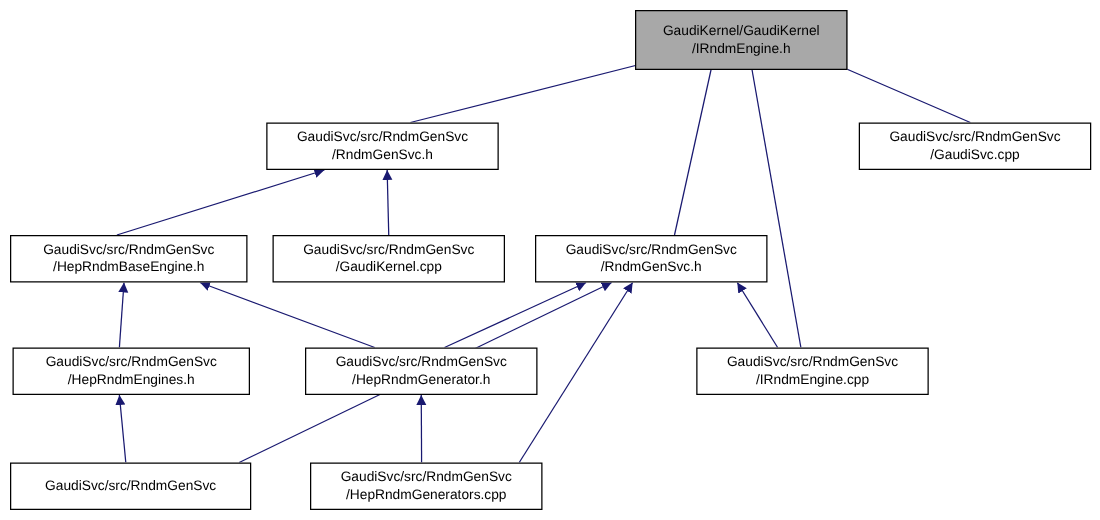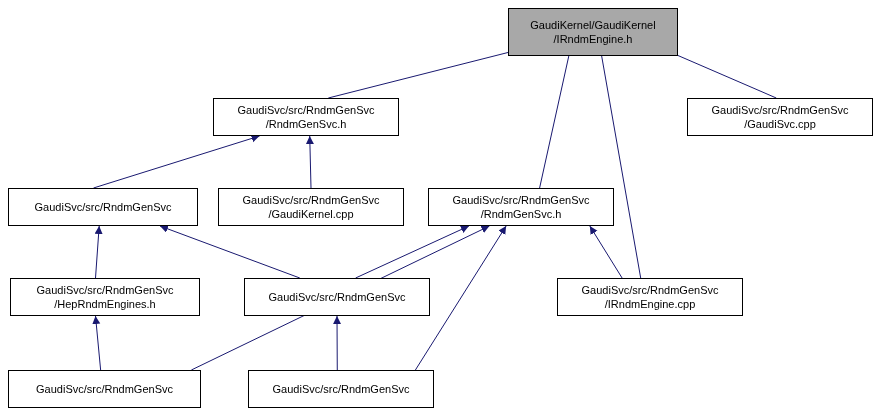--- a/index.html
+++ b/index.html
@@ -85,40 +85,43 @@
       <div class="node" style="left: 213px; top: 98px; width: 186px; height: 38px; border-color: rgb(0, 0, 0); background: rgb(255, 255, 255);">
         <span>GaudiSvc/src/RndmGenSvc</span>
         <span>/RndmGenSvc.h</span>
       </div>
       <div class="node" style="left: 687px; top: 98px; width: 186px; height: 38px; border-color: rgb(0, 0, 0); background: rgb(255, 255, 255);">
         <span>GaudiSvc/src/RndmGenSvc</span>
         <span>/GaudiSvc.cpp</span>
       </div>
       <div class="node" style="left: 8px; top: 188px; width: 190px; height: 38px; border-color: rgb(0, 0, 0); background: rgb(255, 255, 255);">
         <span>GaudiSvc/src/RndmGenSvc</span>
+        <span>/HepRndmBaseEngine.h</span>
       </div>
       <div class="node" style="left: 218px; top: 188px; width: 186px; height: 38px; border-color: rgb(0, 0, 0); background: rgb(255, 255, 255);">
         <span>GaudiSvc/src/RndmGenSvc</span>
         <span>/GaudiKernel.cpp</span>
       </div>
       <div class="node" style="left: 428px; top: 188px; width: 186px; height: 38px; border-color: rgb(0, 0, 0); background: rgb(255, 255, 255);">
         <span>GaudiSvc/src/RndmGenSvc</span>
         <span>/RndmGenSvc.h</span>
       </div>
       <div class="node" style="left: 10px; top: 278px; width: 190px; height: 38px; border-color: rgb(0, 0, 0); background: rgb(255, 255, 255);">
         <span>GaudiSvc/src/RndmGenSvc</span>
         <span>/HepRndmEngines.h</span>
       </div>
       <div class="node" style="left: 244px; top: 278px; width: 186px; height: 38px; border-color: rgb(0, 0, 0); background: rgb(255, 255, 255);">
         <span>GaudiSvc/src/RndmGenSvc</span>
+        <span>/HepRndmGenerator.h</span>
       </div>
       <div class="node" style="left: 557px; top: 278px; width: 186px; height: 38px; border-color: rgb(0, 0, 0); background: rgb(255, 255, 255);">
         <span>GaudiSvc/src/RndmGenSvc</span>
         <span>/IRndmEngine.cpp</span>
       </div>
       <div class="node" style="left: 8px; top: 370px; width: 193px; height: 38px; border-color: rgb(0, 0, 0); background: rgb(255, 255, 255);">
         <span>GaudiSvc/src/RndmGenSvc</span>
       </div>
       <div class="node" style="left: 248px; top: 370px; width: 186px; height: 38px; border-color: rgb(0, 0, 0); background: rgb(255, 255, 255);">
         <span>GaudiSvc/src/RndmGenSvc</span>
+        <span>/HepRndmGenerators.cpp</span>
       </div>
     </div>
 </div>
 
 </body></html>

